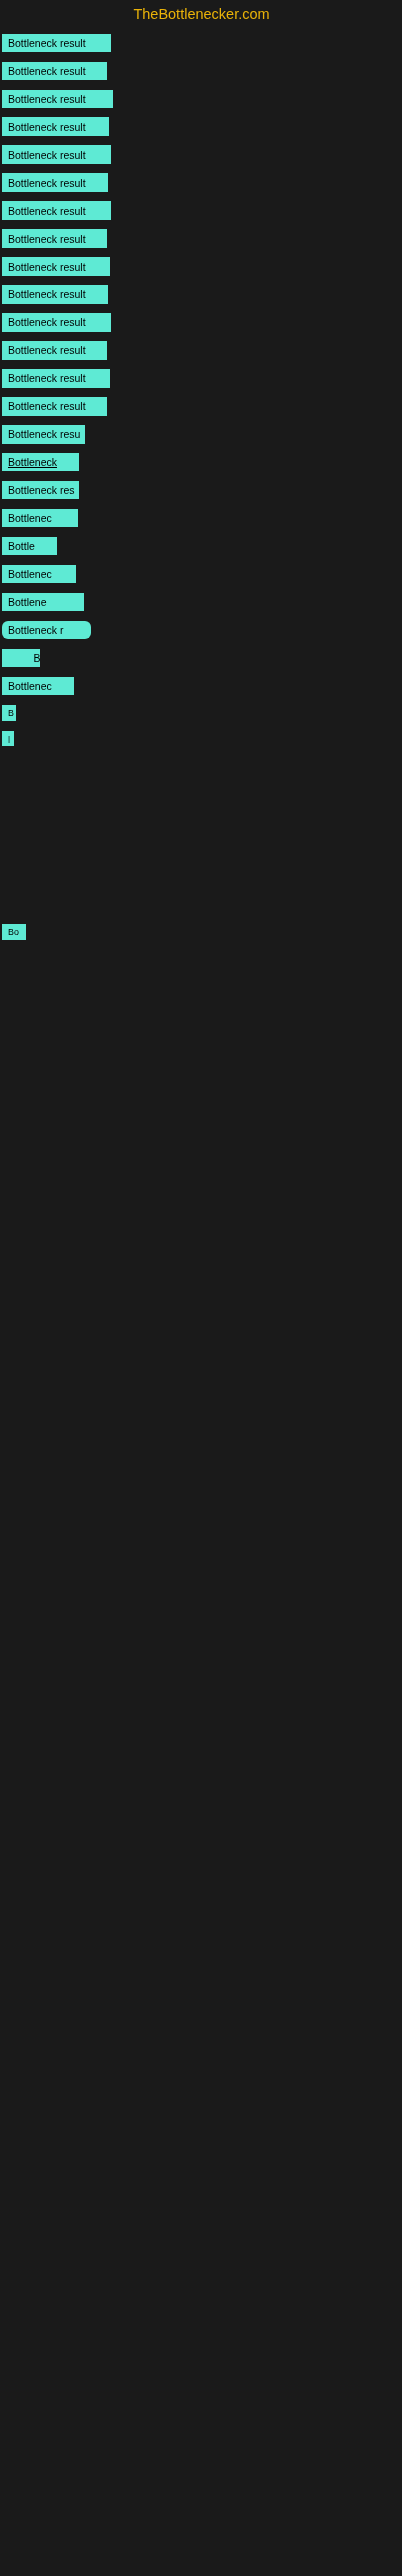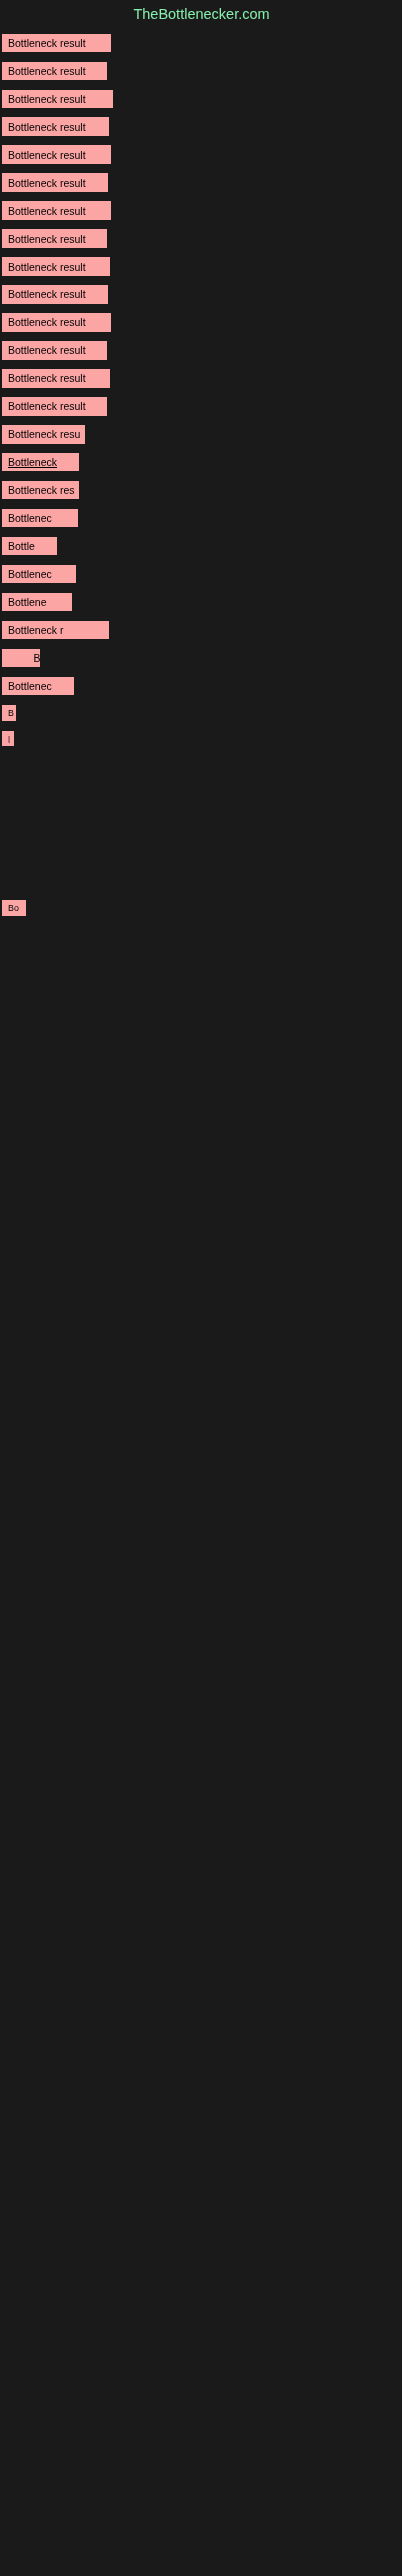--- a/index.html
+++ b/index.html
@@ -11,31 +11,31 @@
     body {
       width: 403px;
       min-height: 2576px;
       background-color: #1a1a1a;
       font-family: Arial, sans-serif;
       position: relative;
     }
 
     .site-title {
       text-align: center;
-      color: #86efac;
+      color: #eab308;
       font-size: 14.5px;
       padding: 6.4px 0;
       background-color: #1a1a1a;
     }
 
     .bottleneck-item {
       display: block;
       margin: 0 0 0 1.6px;
       padding: 3.2px 6.4px;
-      background-color: #fca5a5;
+      background-color: #5eead4;
       color: #000;
       font-size: 10.5px;
       font-weight: normal;
       border: none;
       text-align: left;
       white-space: nowrap;
       overflow: hidden;
     }
 
     .row {
@@ -57,30 +57,30 @@
     .row-11 .bottleneck-item { width: 109px; }
     .row-12 .bottleneck-item { width: 105px; }
     .row-13 .bottleneck-item { width: 108px; }
     .row-14 .bottleneck-item { width: 105px; }
     .row-15 .bottleneck-item { width: 83px; }
     .row-16 .bottleneck-item { width: 77px; text-decoration: underline; }
     .row-17 .bottleneck-item { width: 77px; }
     .row-18 .bottleneck-item { width: 76px; }
     .row-19 .bottleneck-item { width: 55px; }
     .row-20 .bottleneck-item { width: 74px; }
-    .row-21 .bottleneck-item { width: 70px; }
-    .row-22 .bottleneck-item { width: 107px; }
+    .row-21 .bottleneck-item { width: 82px; }
+    .row-22 .bottleneck-item { width: 89px; border-radius: 6px; }
     .row-23 .bottleneck-item { width: 30px; padding-left: 32px; }
     .row-24 .bottleneck-item { width: 72px; }
     .row-25 .bottleneck-item { width: 14.5px; font-size: 8.9px; }
     .row-26 .bottleneck-item { width: 11.3px; font-size: 8px; }
     .row-27 { height: 48px; }
     .row-28 { height: 48px; }
     .row-29 { height: 48px; }
-    .row-30 .bottleneck-item { width: 24px; font-size: 8.9px; }
+    .row-30 .bottleneck-item { width: 24px; font-size: 8.9px; margin-top: 24px; }
     .row-31 { height: 48px; }
     .row-32 { height: 48px; }
     .row-33 { height: 48px; }
     .row-34 { height: 48px; }
   </style>
 </head>
 <body>
 
 <div class="site-title">TheBottlenecker.com</div>
 

